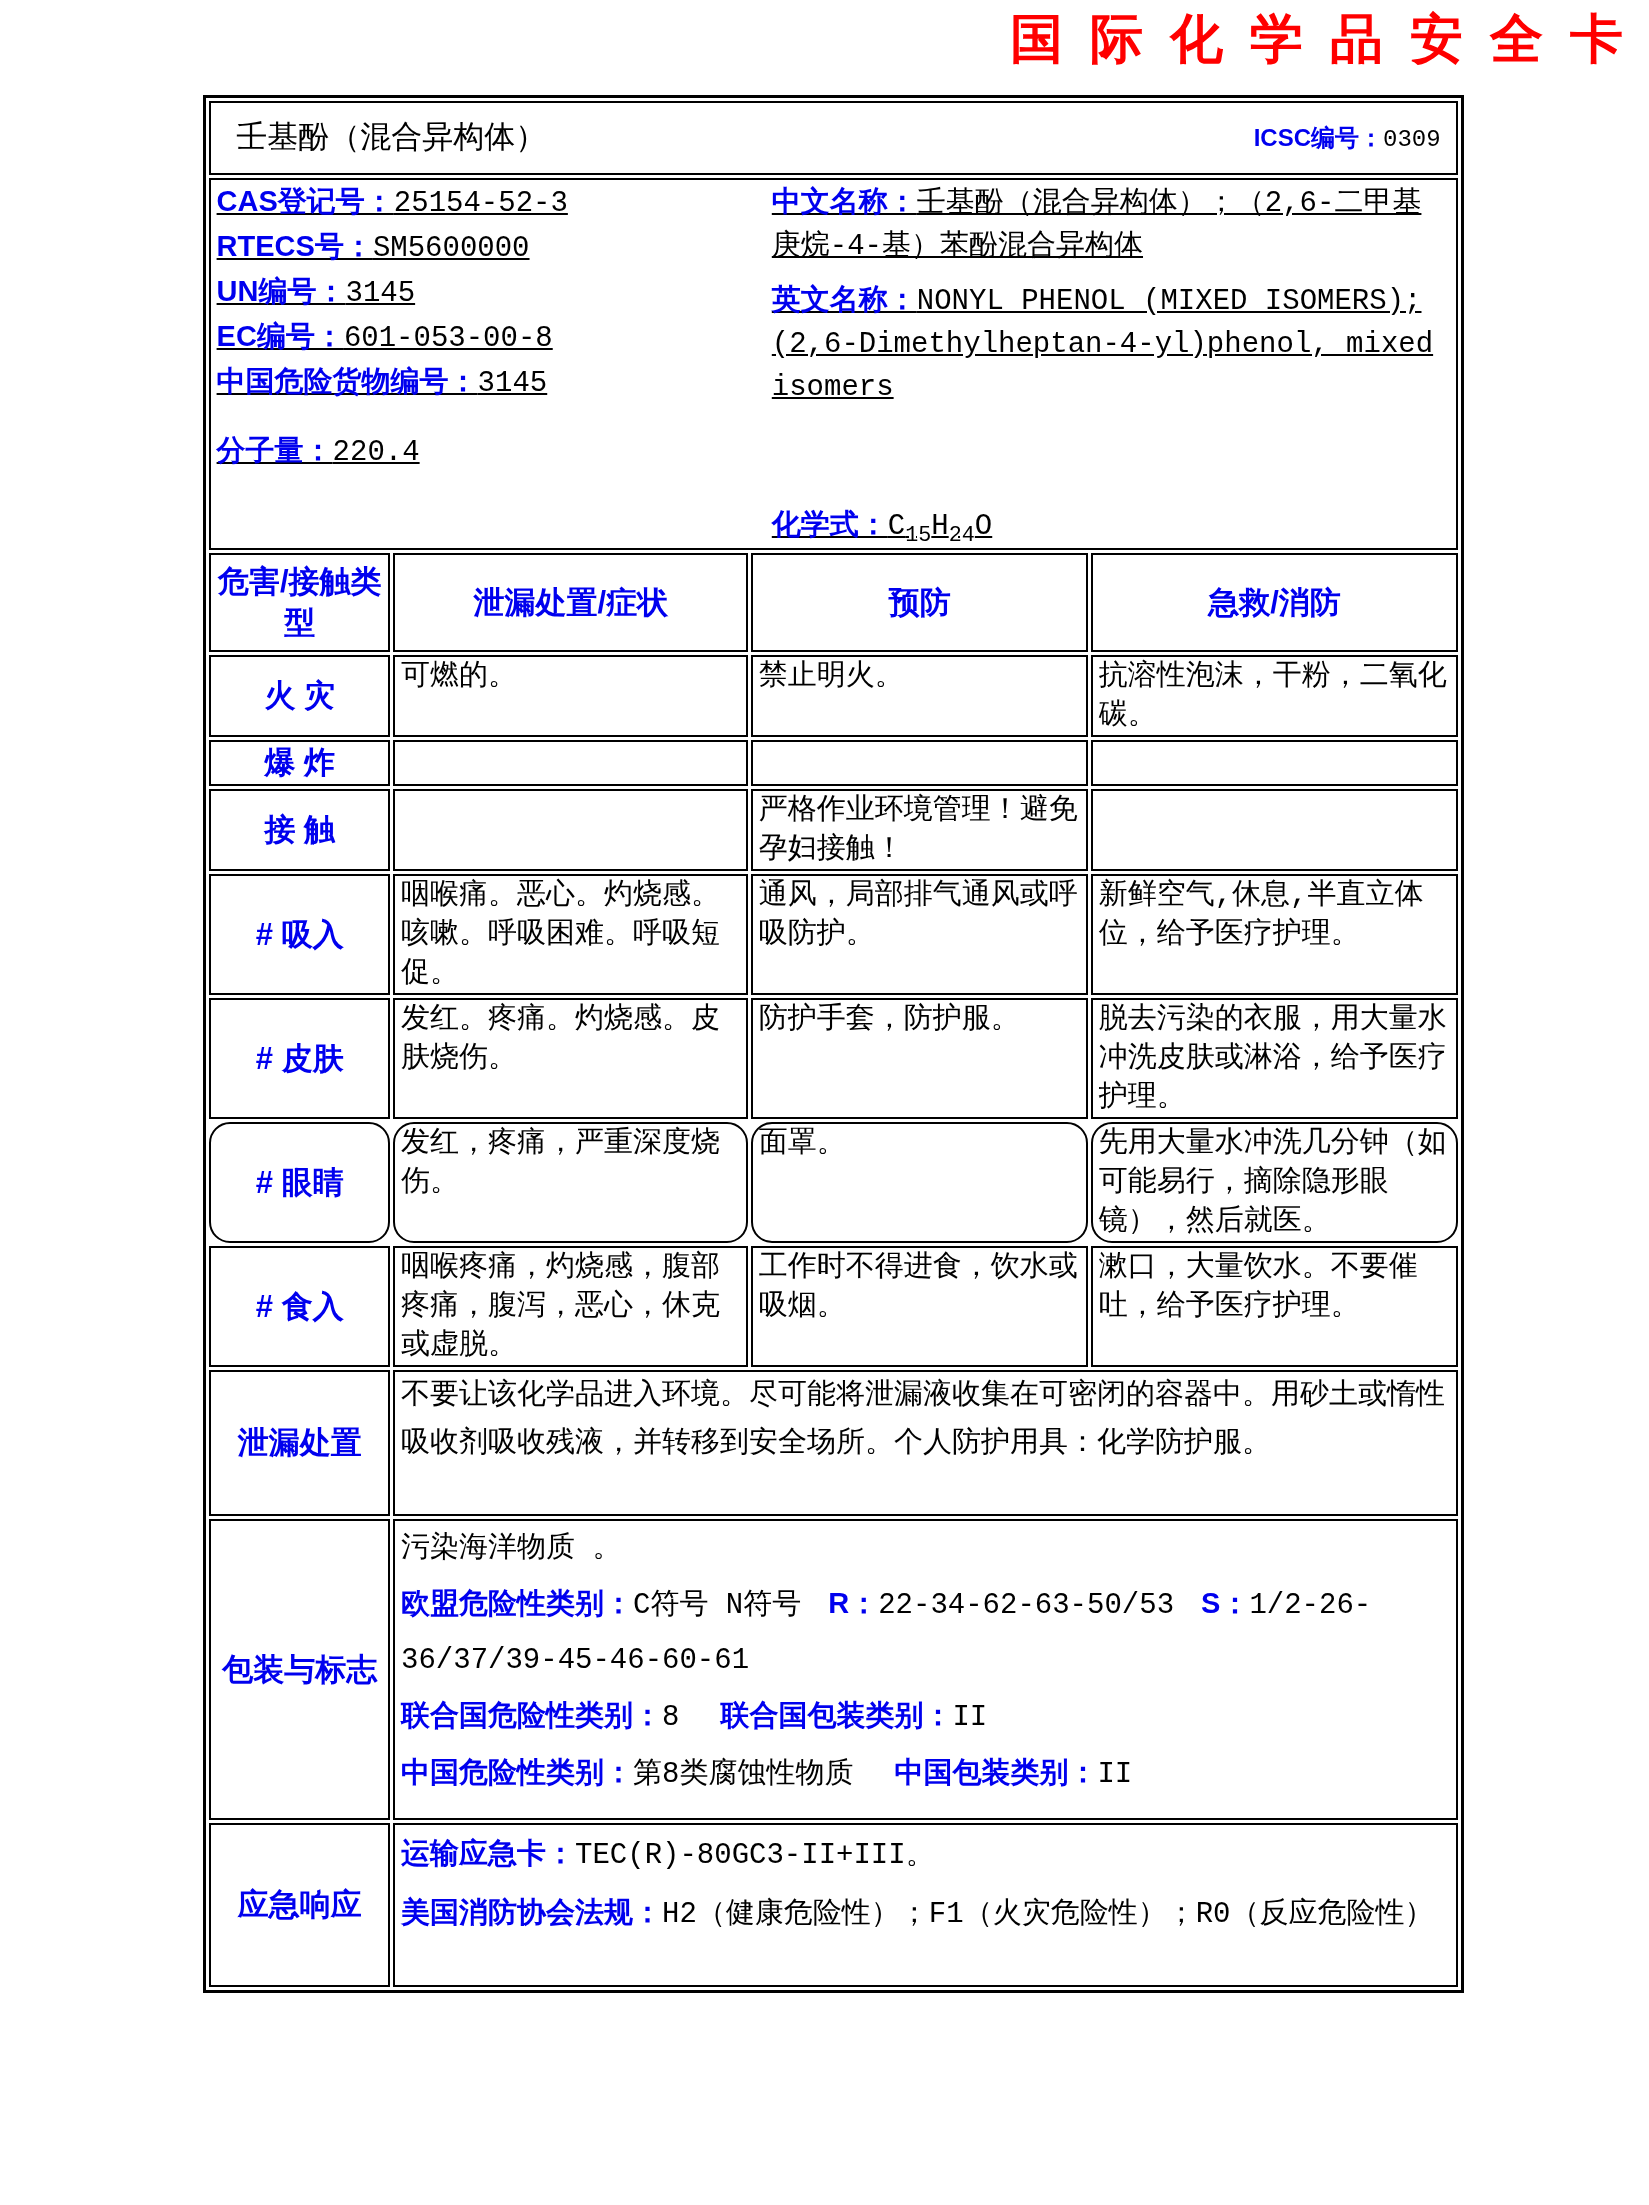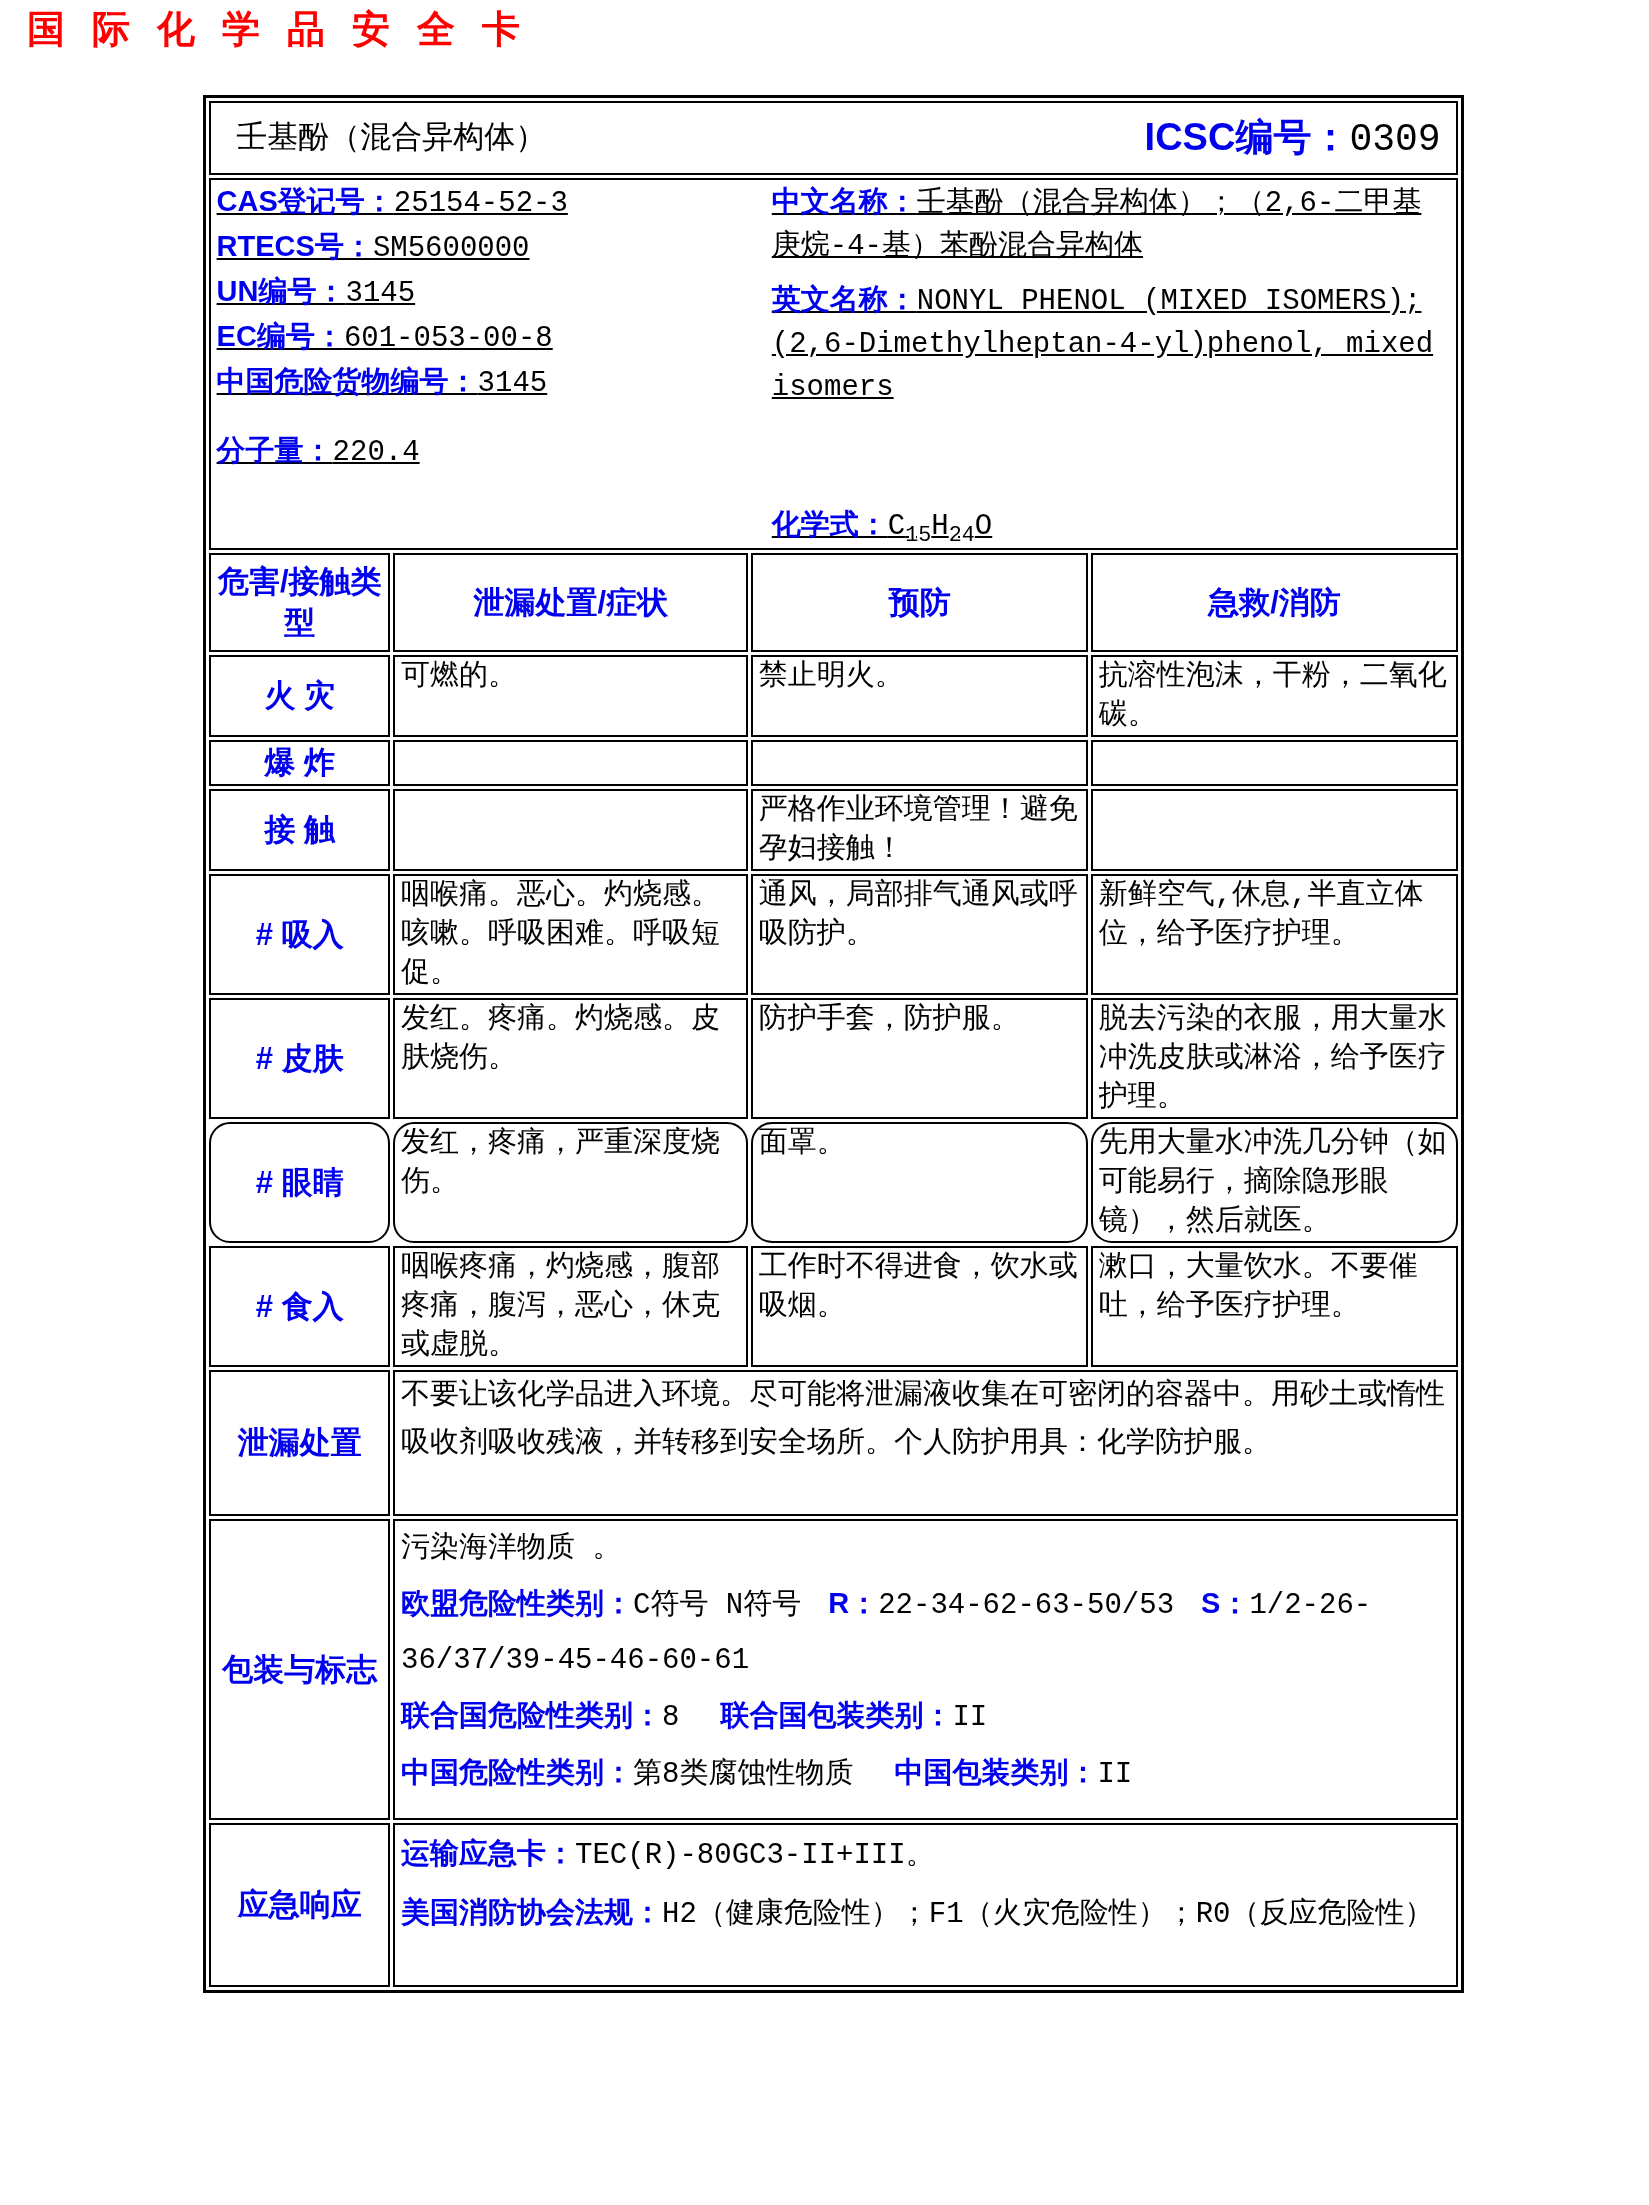--- a/index.html
+++ b/index.html
@@ -1,19 +1,19 @@
 <!DOCTYPE html>
 <html style="font-size:11.2px"><head>
 <meta charset="utf-8">
 <style>
   html,body{margin:0;padding:0;background:#ffffff;}
   .page{position:relative;width:1650px;height:2205px;background:#ffffff;overflow:hidden;
         font-family:"Liberation Mono","DejaVu Sans Mono",monospace;color:#000;}
-  .doc-title{position:absolute;top:4.2px;left:0;width:100%;text-align:left;
-             font-size:38px;font-weight:bold;color:#ff0000;
+  .doc-title{position:absolute;top:4.2px;left:0;width:100%;text-align:right;
+             font-size:53px;font-weight:bold;color:#ff0000;
              letter-spacing:27px;text-indent:27px;white-space:nowrap;
              font-family:"Liberation Sans","DejaVu Sans",sans-serif;}
   table.card{position:absolute;left:203px;top:95px;width:1261px;
              border:3.5px solid #000;border-collapse:separate;border-spacing:3.5px;
              table-layout:fixed;background:#fff;}
   td{border:2.1px solid #000;padding:0 5.6px;vertical-align:top;
      font-size:29px;line-height:39px;overflow-wrap:break-word;}
   td.rowlabel{vertical-align:middle;text-align:center;color:#0000ee;font-weight:bold;
               font-size:31px;line-height:41px;
               font-family:"Liberation Sans","DejaVu Sans",sans-serif;}
@@ -31,21 +31,21 @@
   tr.r-skin td{height:112px;}
   tr.r-eye td{height:113px;border-radius:21px;}
   tr.r-ing td{height:115px;}
   tr.r-spill td{height:142px;}
   tr.r-pack td{height:297px;}
   tr.r-emrg td{height:160px;}
   tr.r-store td{height:36px;}
   
   .name-flex{display:flex;justify-content:space-between;align-items:center;}
   .chem-name{font-size:31px;padding-left:19.6px;}
-  .icsc-wrap{font-size:38px;padding-right:9.8px;white-space:nowrap;}
+  .icsc-wrap{font-size:24px;padding-right:9.8px;white-space:nowrap;}
   
   .id-grid{display:flex;width:100%;text-decoration:underline;}
   .id-left{width:45%;}
   .id-right{width:55%;}
   .id-line{line-height:43px;}
   .id-line.mw{margin-top:24px;}
   .id-line.en{margin-top:9.8px;}
   .id-line.formula{margin-top:94px;}
   .formula-val sub{font-size:75%;line-height:0;}
   

